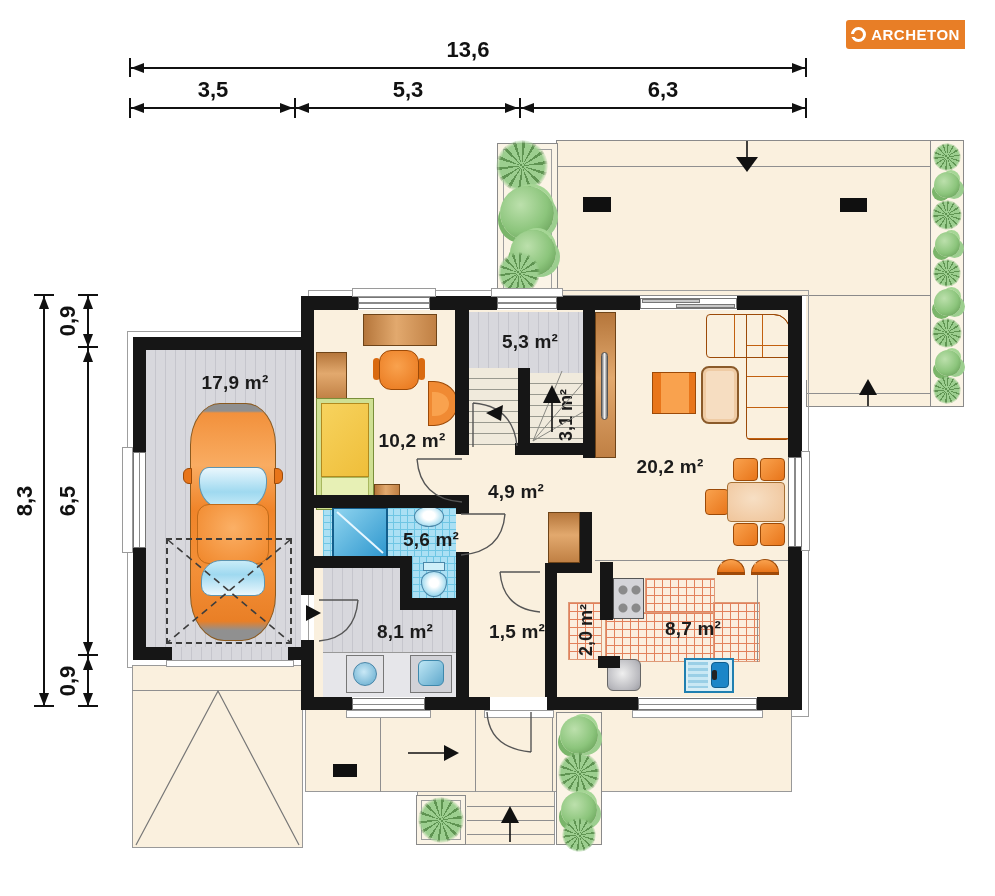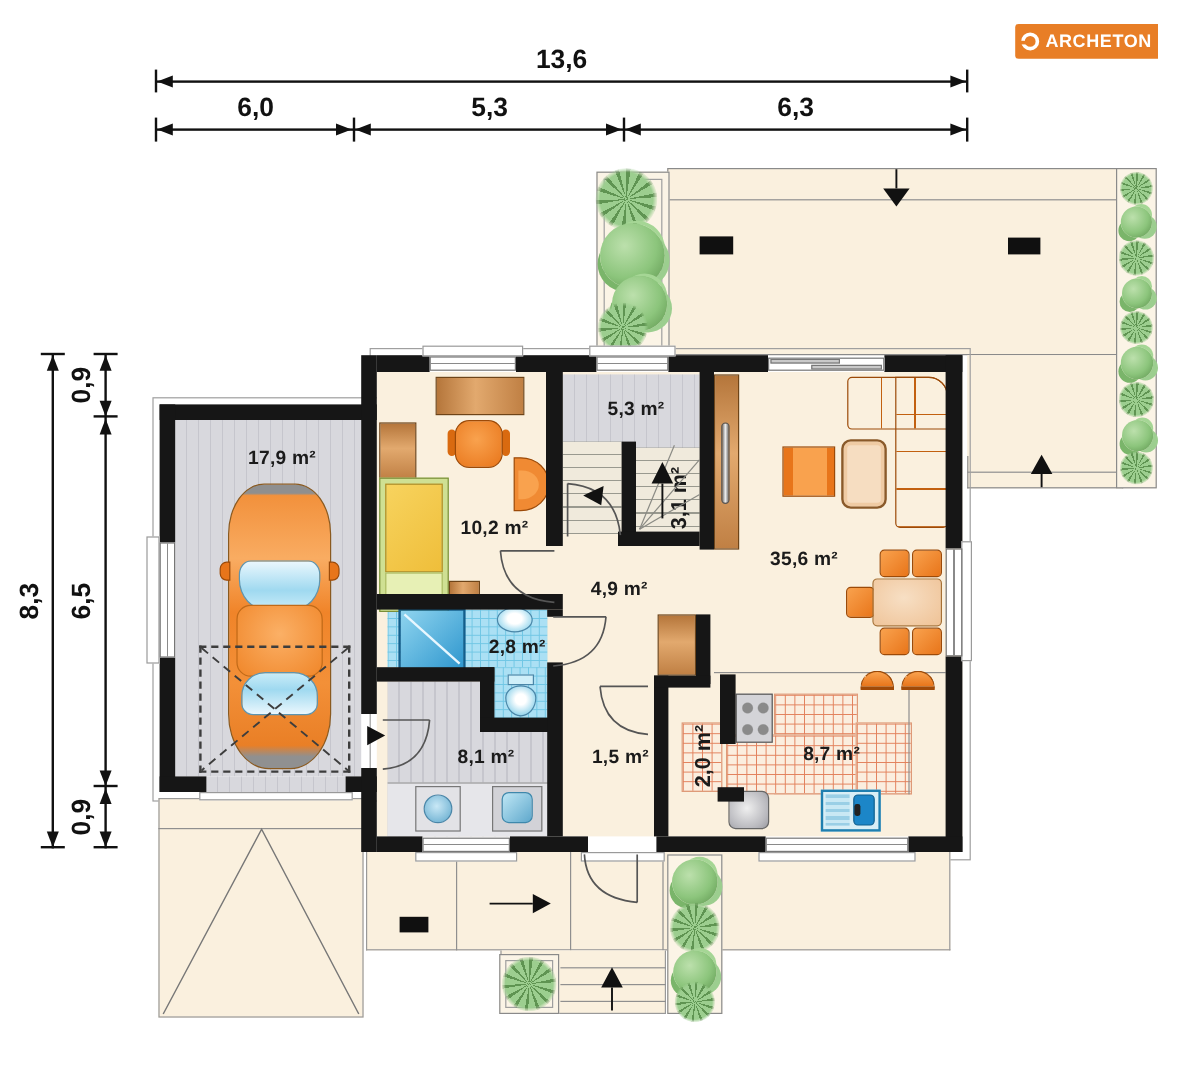--- a/index.html
+++ b/index.html
@@ -20,21 +20,21 @@
          background-image:linear-gradient(#E2815C 1px,transparent 1px),
                           linear-gradient(90deg,#E2815C 1px,transparent 1px);
          background-size:8px 8px;}
   .win{position:absolute;background:#fff;border:1px solid #767676;box-sizing:border-box;}
   .win-h{background:linear-gradient(#fff 0,#fff 45%,#8a8a8a 45%,#8a8a8a 55%,#fff 55%);}
   .win-v{background:linear-gradient(90deg,#fff 0,#fff 45%,#8a8a8a 45%,#8a8a8a 55%,#fff 55%);}
   .sill{position:absolute;background:#fff;border:1px solid #9a9a9a;box-sizing:border-box;}
   .orn{background:linear-gradient(135deg,#F9A24E,#E8751A);border:1px solid #9C4A08;box-sizing:border-box;}
   .wood{background:linear-gradient(90deg,#B5763B,#E2A96E 45%,#C08044);border:1px solid #6E4418;box-sizing:border-box;}
   .woodv{background:linear-gradient(180deg,#B5763B,#E2A96E 45%,#C08044);border:1px solid #6E4418;box-sizing:border-box;}
-  .lbl{position:absolute;transform:translate(-50%,-50%);font-weight:700;font-size:16px;
+  .lbl{position:absolute;transform:translate(-50%,-50%);font-weight:700;font-size:19px;
        color:#1b1b1b;white-space:nowrap;letter-spacing:.2px;}
   .vlbl{position:absolute;transform:translate(-50%,-50%) rotate(-90deg);font-weight:700;
         font-size:18px;color:#1b1b1b;white-space:nowrap;}
   .dim{position:absolute;transform:translate(-50%,-50%);font-weight:700;font-size:22px;color:#111;white-space:nowrap;}
   .vdim{position:absolute;transform:translate(-50%,-50%) rotate(-90deg);font-weight:700;font-size:22px;color:#111;white-space:nowrap;}
   .dline{position:absolute;background:#111;}
   .tick{position:absolute;background:#111;}
   .ar{position:absolute;width:0;height:0;}
   .ar-l{border-top:5px solid transparent;border-bottom:5px solid transparent;border-right:13px solid #111;}
   .ar-r{border-top:5px solid transparent;border-bottom:5px solid transparent;border-left:13px solid #111;}
@@ -80,21 +80,21 @@
     <div class="tick" style="left:129px;top:98px;width:2px;height:20px"></div>
     <div class="tick" style="left:294px;top:98px;width:2px;height:20px"></div>
     <div class="tick" style="left:519px;top:98px;width:2px;height:20px"></div>
     <div class="tick" style="left:805px;top:98px;width:2px;height:20px"></div>
     <div class="ar ar-l" style="left:131px;top:103px"></div>
     <div class="ar ar-r" style="left:280px;top:103px"></div>
     <div class="ar ar-l" style="left:296px;top:103px"></div>
     <div class="ar ar-r" style="left:505px;top:103px"></div>
     <div class="ar ar-l" style="left:521px;top:103px"></div>
     <div class="ar ar-r" style="left:792px;top:103px"></div>
-    <div class="dim" style="left:213px;top:90px">6,0</div>
+    <div class="dim" style="left:213px;top:90px">3,5</div>
     <div class="dim" style="left:408px;top:90px">5,3</div>
     <div class="dim" style="left:663px;top:90px">6,3</div>
   </div>
 
   <div>
     <div class="dline" style="left:43px;top:295px;width:2px;height:412px"></div>
     <div class="tick" style="left:34px;top:294px;width:20px;height:2px"></div>
     <div class="tick" style="left:34px;top:705px;width:20px;height:2px"></div>
     <div class="ar ar-u" style="left:39px;top:296px"></div>
     <div class="ar ar-d" style="left:39px;top:693px"></div>
@@ -283,22 +283,22 @@
   <div class="sill" style="left:632px;top:710px;width:131px;height:8px"></div>
   <div class="win win-h" style="left:638px;top:698px;width:119px;height:12px"></div>
   <div class="sill" style="left:484px;top:710px;width:70px;height:8px"></div>
   <div class="sill" style="left:166px;top:660px;width:128px;height:7px"></div>
 
   <div class="lbl" style="left:235px;top:383px">17,9 m²</div>
   <div class="lbl" style="left:412px;top:441px">10,2 m²</div>
   <div class="lbl" style="left:530px;top:342px">5,3 m²</div>
   <div class="vlbl" style="left:566px;top:415px">3,1 m²</div>
   <div class="lbl" style="left:516px;top:492px">4,9 m²</div>
-  <div class="lbl" style="left:670px;top:467px">35,6 m²</div>
-  <div class="lbl" style="left:431px;top:540px">2,8 m²</div>
+  <div class="lbl" style="left:670px;top:467px">20,2 m²</div>
+  <div class="lbl" style="left:431px;top:540px">5,6 m²</div>
   <div class="lbl" style="left:405px;top:632px">8,1 m²</div>
   <div class="lbl" style="left:517px;top:632px">1,5 m²</div>
   <div class="vlbl" style="left:586px;top:630px">2,0 m²</div>
   <div class="lbl" style="left:693px;top:629px">8,7 m²</div>
 
   <svg width="995" height="896" style="position:absolute;left:0;top:0;pointer-events:none">
     <g stroke="#555" stroke-width="1.4" fill="none">
       <path d="M 417,459 Q 420,499 462,502 M 462,459 L 417,459"></path>
       <path d="M 505,514 Q 502,552 461,555 M 461,514 L 505,514"></path>
       <path d="M 500,572 Q 503,609 540,612 M 540,572 L 500,572"></path>

